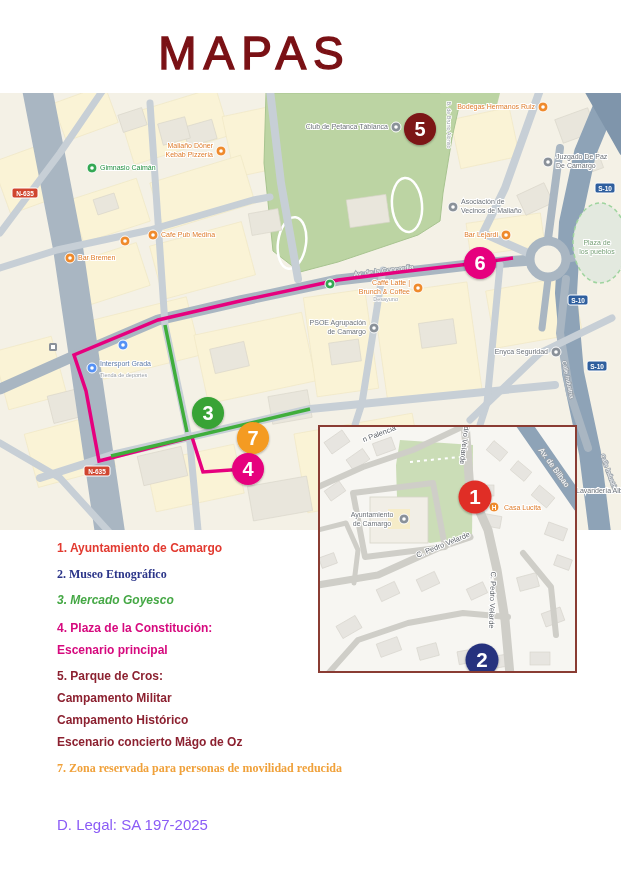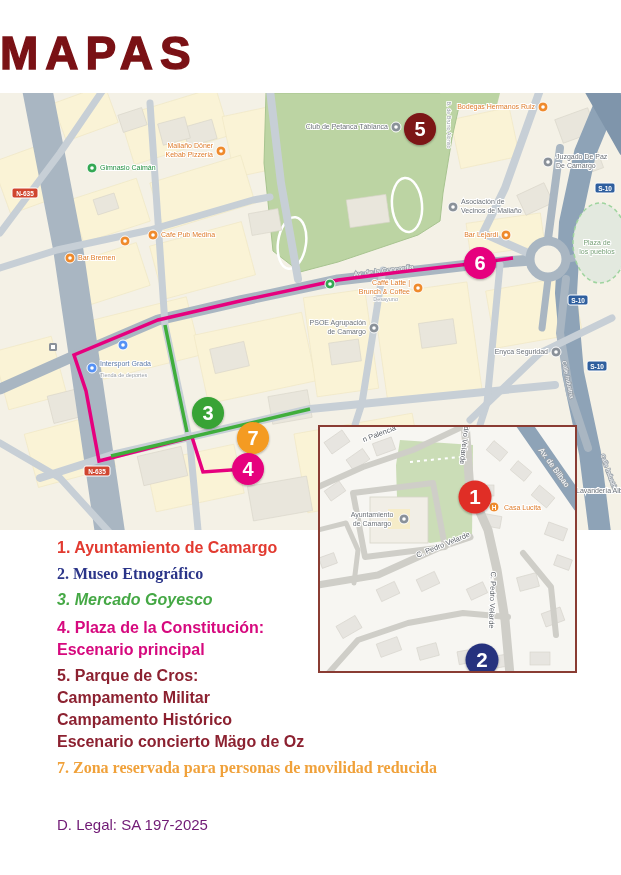--- a/index.html
+++ b/index.html
@@ -1,28 +1,28 @@
 <!DOCTYPE html>
 <html><head>
 <meta charset="utf-8">
 <style>
   html,body{margin:0;padding:0;background:#ffffff;}
   body{width:621px;height:875px;position:relative;overflow:hidden;
        font-family:"Liberation Sans",sans-serif;}
-  .title{position:absolute;left:0;top:26px;width:509px;
-         font-size:46px;font-weight:bold;letter-spacing:7px;
+  .title{position:absolute;left:0;top:26px;width:509px;text-align:center;
+         font-size:46px;font-weight:normal;letter-spacing:7px;
          -webkit-text-stroke:1.4px currentColor;}
   .map-wrap{position:absolute;left:0;top:93px;width:621px;height:437px;}
   .inset-wrap{position:absolute;left:318px;top:425px;width:255px;height:244px;
               border:2px solid #8a3c33;background:#f7f6f2;z-index:5;}
   svg{display:block;}
   .legend{position:absolute;left:57px;top:537px;width:540px;z-index:6;}
-  .legend-item{font-size:16px;font-weight:bold;line-height:22px;margin-bottom:4px;
+  .legend-item{font-size:12px;font-weight:bold;line-height:22px;margin-bottom:4px;
                white-space:pre-line;}
-  .footer{position:absolute;left:57px;top:816px;font-size:15px;color:#701a75;}
+  .footer{position:absolute;left:57px;top:816px;font-size:15px;color:#8b5cf6;}
   text{font-family:"Liberation Sans",sans-serif;}
 </style>
 </head>
 <body>
 
 <div class="title" style="color: rgb(122, 17, 21);">MAPAS</div>
 
 <div class="map-wrap">
   <svg id="main-svg" width="621" height="437" viewBox="0 0 621 437">
       <defs>

